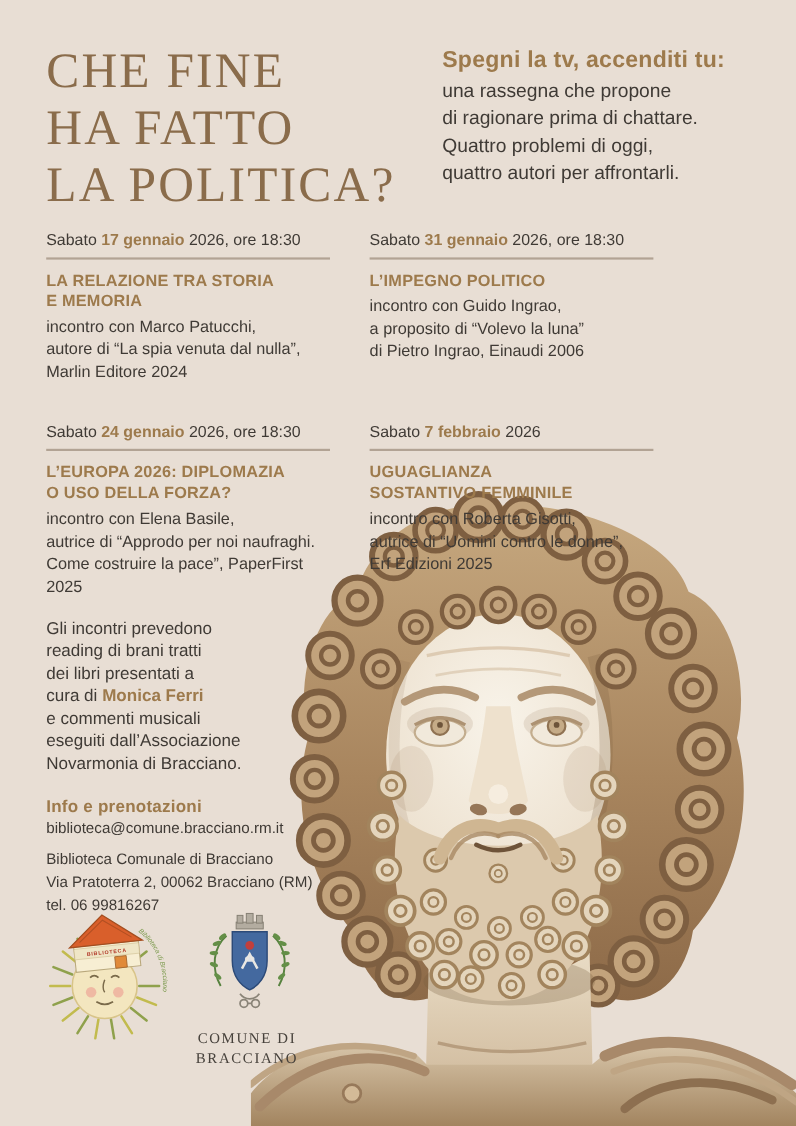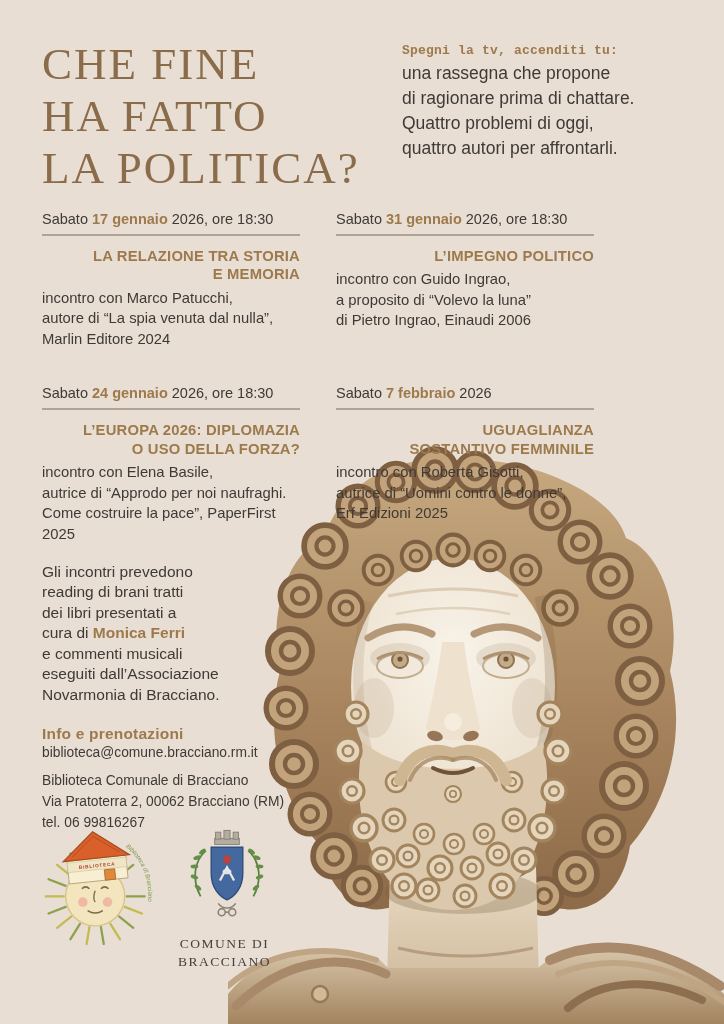--- a/index.html
+++ b/index.html
@@ -7,30 +7,30 @@
     position:relative;width:724px;height:1024px;margin:0 auto;overflow:hidden;
     background:#e8ded4;font-family:"Liberation Sans",sans-serif;color:#3f3a35;
   }
   .pre{white-space:pre-line;}
   
   .top-row{display:flex;justify-content:space-between;align-items:flex-start;padding:34px 42px 0 42px;}
   .title{margin:4px 0 0;font-family:"Liberation Serif",serif;font-weight:400;
          font-size:45px;line-height:1.16;letter-spacing:2px;color:#8a6c4b;}
   .title span{display:block;}
   .intro{width:280px;margin-top:9px;}
-  .intro-lead{font-size:13px;font-weight:700;color:#9d7a4c;margin-bottom:3px;letter-spacing:.2px;font-family:Liberation Mono, monospace;}
+  .intro-lead{font-size:21px;font-weight:700;color:#9d7a4c;margin-bottom:3px;letter-spacing:.2px;}
   .intro-body{font-size:17.5px;line-height:1.42;color:#3f3a35;}
   
   .events{position:relative;z-index:2;margin:16px 42px 0;display:grid;
           grid-template-columns:258px 258px;column-gap:24px;row-gap:14px;gap:36px;}
   .event-date{font-size:14.5px;color:#3f3a35;margin-bottom:7px;}
   .event-date b{color:#9d7a4c;font-weight:700;}
   .rule{height:2px;background:#b2a394;margin-bottom:11px;}
   .ev-title{margin:0 0 4px;font-size:14.8px;font-weight:700;color:#9d7a4c;
-            line-height:1.26;letter-spacing:.2px;text-align:right;}
+            line-height:1.26;letter-spacing:.2px;}
   .ev-desc{margin:0;font-size:14.8px;line-height:1.38;color:#3f3a35;}
   
   .lower-left{position:relative;z-index:2;width:250px;margin:18px 0 0 42px;}
   .reading{margin:0;font-size:15.5px;line-height:1.32;color:#3f3a35;}
   .hl{font-weight:700;color:#9d7a4c;}
   .info{margin-top:20px;}
   .info-heading{font-size:15.5px;font-weight:700;color:#9d7a4c;letter-spacing:.2px;}
   .info-email{font-size:13.8px;margin-top:2px;}
   .info-address{margin:11px 0 0;font-size:13.8px;line-height:1.5;}
   

